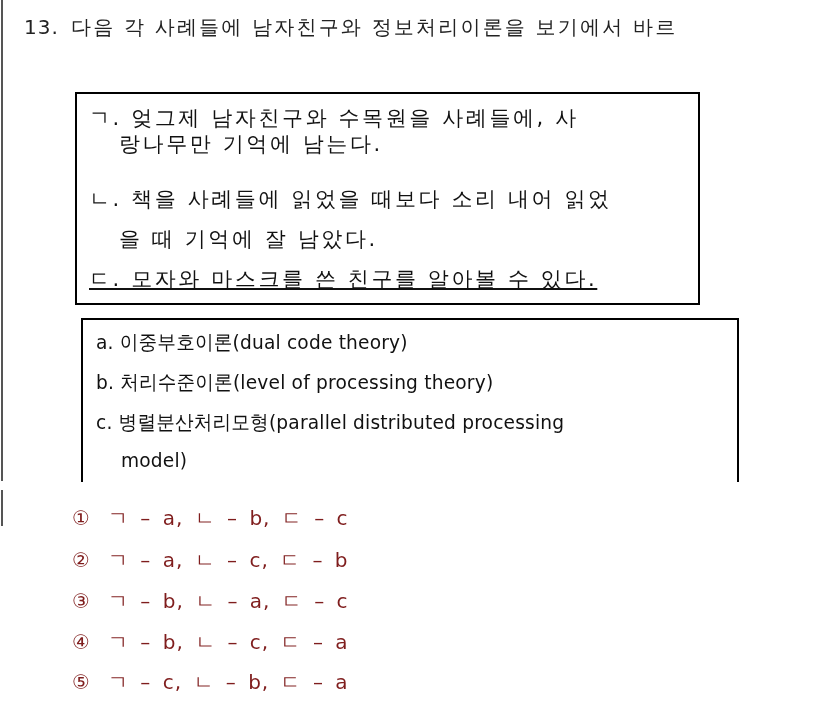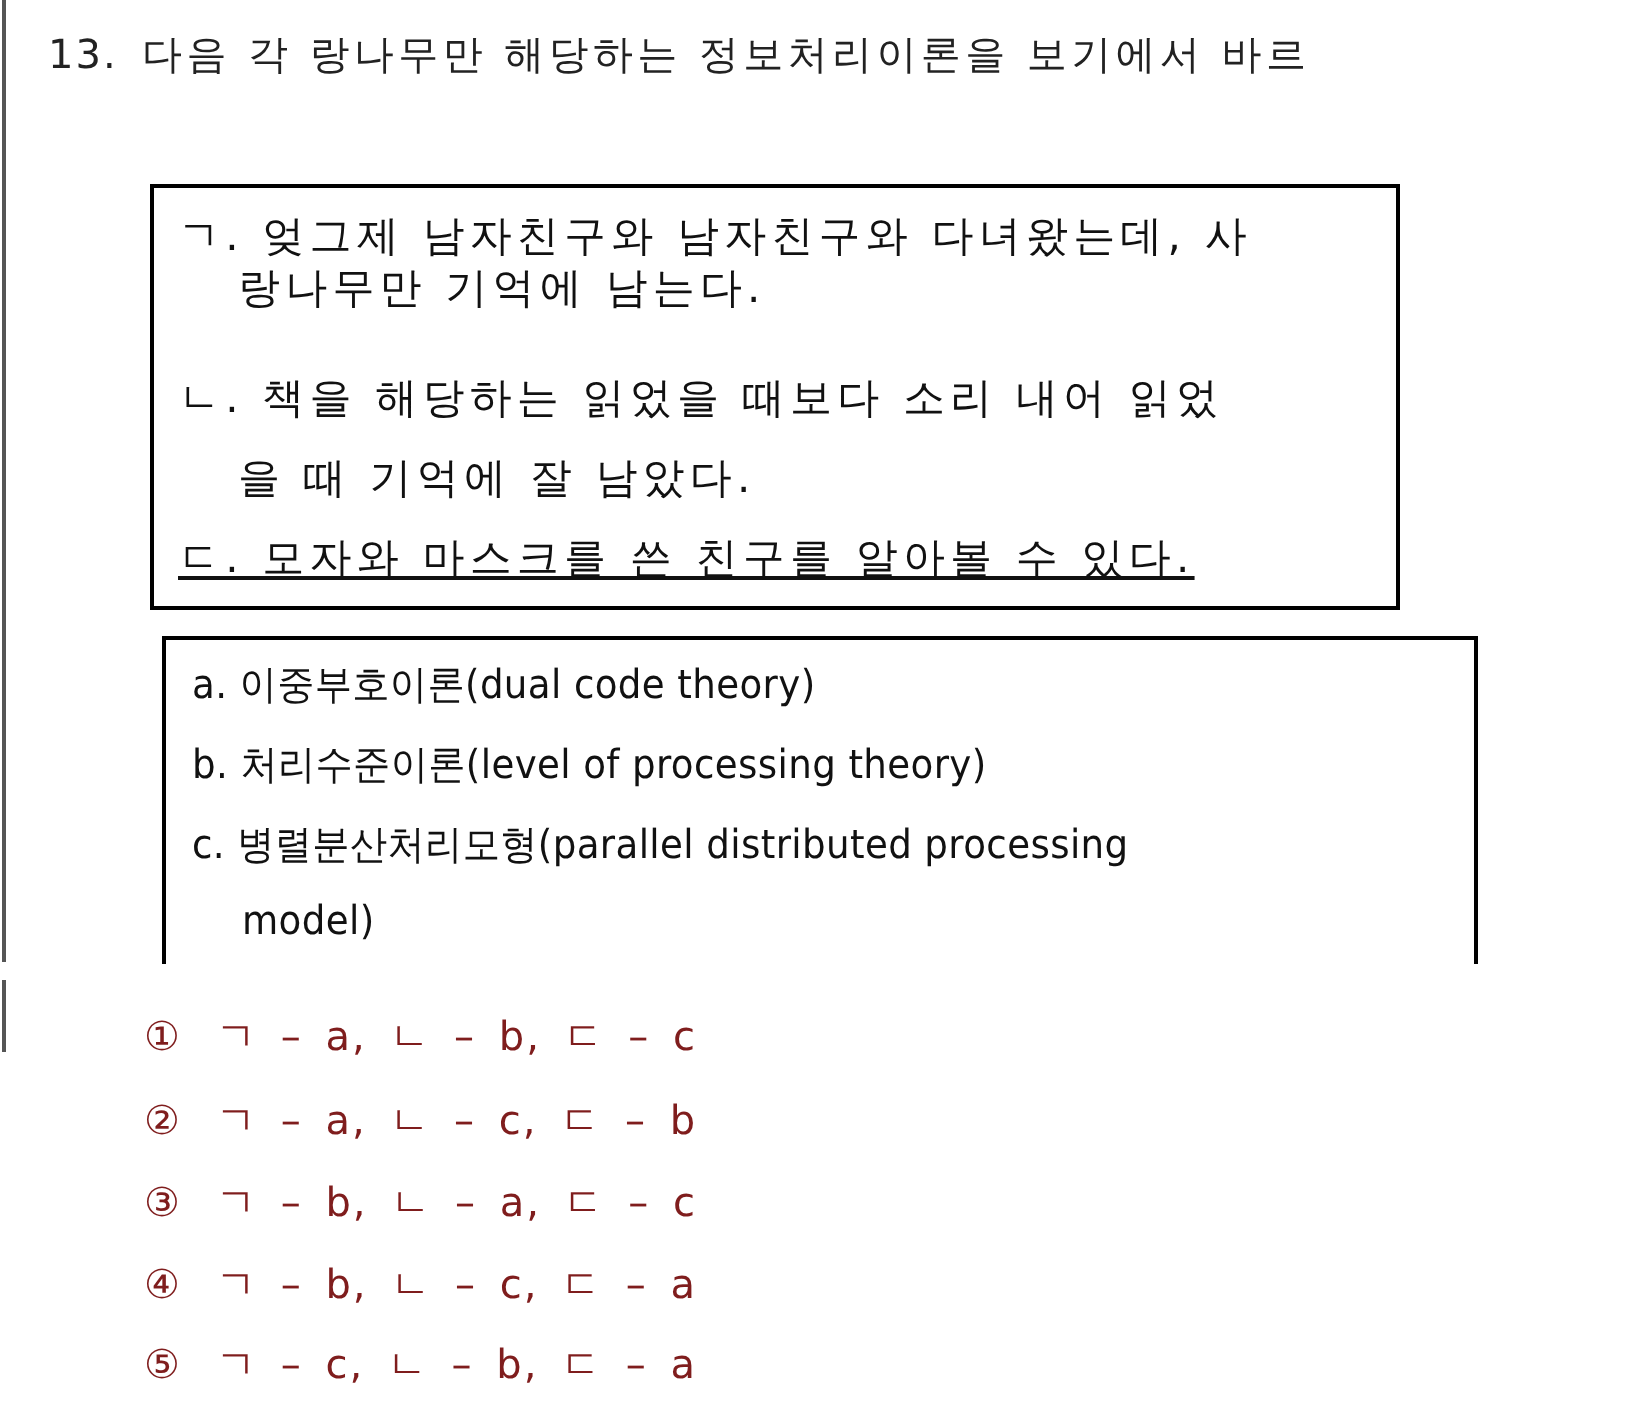--- a/index.html
+++ b/index.html
@@ -29,28 +29,28 @@
   .choice .num { display: inline-block; width: 36px; }
 </style>
 </head>
 <body>
 
 <div class="left-rule"></div>
 <div class="left-rule-2"></div>
 
 <div class="question">
   <div class="q-line">
-    <span class="q-num">13.</span><span>다음 각 랑나무만 해당하는 정보처리이론을 보기에서 바르</span>
+    <span class="q-num">13.</span><span>다음 각 사례들에 남자친구와 정보처리이론을 보기에서 바르</span>
   </div>
 </div>
 
 <div class="box1">
-  <div class="line" style="top:10px;">ㄱ. 엊그제 남자친구와 남자친구와 다녀왔는데, 사</div>
+  <div class="line" style="top:10px;">ㄱ. 엊그제 남자친구와 수목원을 사례들에, 사</div>
   <div class="line" style="top:36px; left:42px;">랑나무만 기억에 남는다.</div>
-  <div class="line" style="top:91px;">ㄴ. 책을 해당하는 읽었을 때보다 소리 내어 읽었</div>
+  <div class="line" style="top:91px;">ㄴ. 책을 사례들에 읽었을 때보다 소리 내어 읽었</div>
   <div class="line" style="top:131px; left:42px;">을 때 기억에 잘 남았다.</div>
   <div class="line" style="top:171px;text-decoration:underline;">ㄷ. 모자와 마스크를 쓴 친구를 알아볼 수 있다.</div>
 </div>
 
 <div class="box2">
   <div class="line" style="top:9px;">a. 이중부호이론(dual code theory)</div>
   <div class="line" style="top:49px;">b. 처리수준이론(level of processing theory)</div>
   <div class="line" style="top:89px;">c. 병렬분산처리모형(parallel distributed processing</div>
   <div class="line" style="top:128px; left:38px;">model)</div>
 </div>

